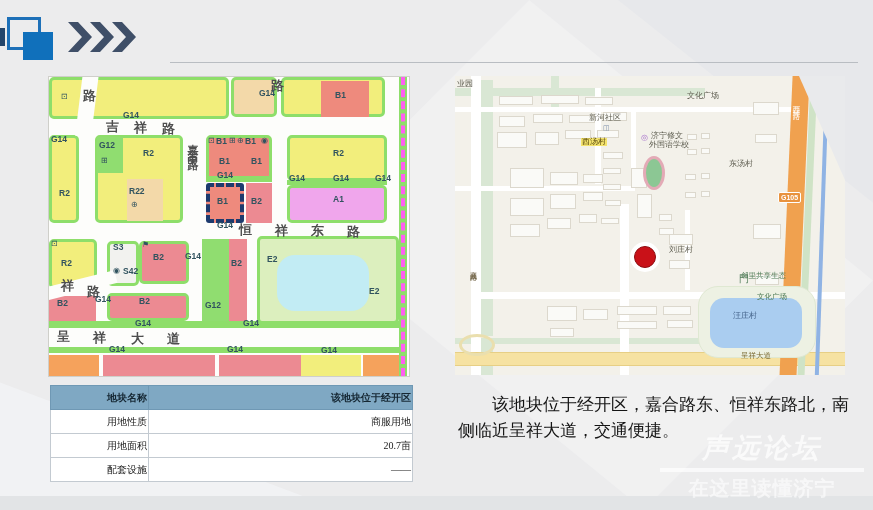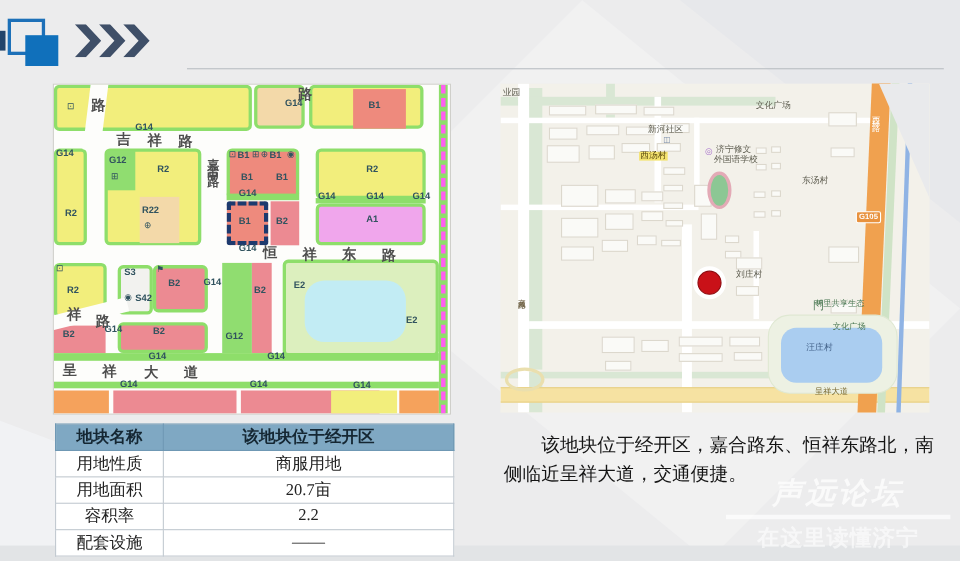--- a/index.html
+++ b/index.html
@@ -70,21 +70,21 @@
   .lake{position:absolute;left:255px;top:222px;width:92px;height:50px;background:#aacdf0;border-radius:14px;}
   .marker-halo{position:absolute;left:175px;top:166px;width:30px;height:30px;border-radius:50%;background:#ffffff;}
   .marker{position:absolute;left:179px;top:170px;width:22px;height:22px;border-radius:50%;
        background:#c91118;border:1px solid #8e0c10;box-sizing:border-box;}
   .map-corner{position:absolute;right:0;top:0;width:46px;height:104px;
        clip-path:polygon(0 0,100% 0,100% 100%);background:#e9eaec;}
 
   
   .info-table{position:absolute;left:50px;top:385px;width:363px;}
   .info-table table{border-collapse:collapse;width:100%;font-family:"Liberation Serif",serif;}
-  .info-table td{border:1px solid #c3cad1;height:21px;text-align:center;font-size:15px;
+  .info-table td{border:1px solid #c3cad1;height:21px;text-align:right;font-size:10px;
        color:#222;background:#ffffff;}
   .info-table td.lbl{width:95px;font-weight:normal;}
   .info-table tr.hdr td{background:#7fa8c3;color:#152733;font-weight:bold;border-color:#6f98b4;}
 
   
   .desc{position:absolute;left:458px;top:392px;width:404px;font-family:"Liberation Serif",serif;
        font-size:17px;color:#141414;line-height:1.5;text-indent:2em;}
 
   
   .watermark{position:absolute;left:660px;top:432px;width:204px;text-align:center;}
@@ -322,24 +322,20 @@
           </tr>
           <tr>
             <td class="lbl">用地性质</td>
             <td>商服用地</td>
           </tr>
           <tr>
             <td class="lbl">用地面积</td>
             <td>20.7亩</td>
           </tr>
           <tr>
-            <td class="lbl">容积率</td>
-            <td>2.2</td>
-          </tr>
-          <tr>
             <td class="lbl">配套设施</td>
             <td>——</td>
           </tr>
         </tbody>
       </table>
   </div>
 
   <div class="desc">该地块位于经开区，嘉合路东、恒祥东路北，南侧临近呈祥大道，交通便捷。</div>
 
   <div class="watermark">

